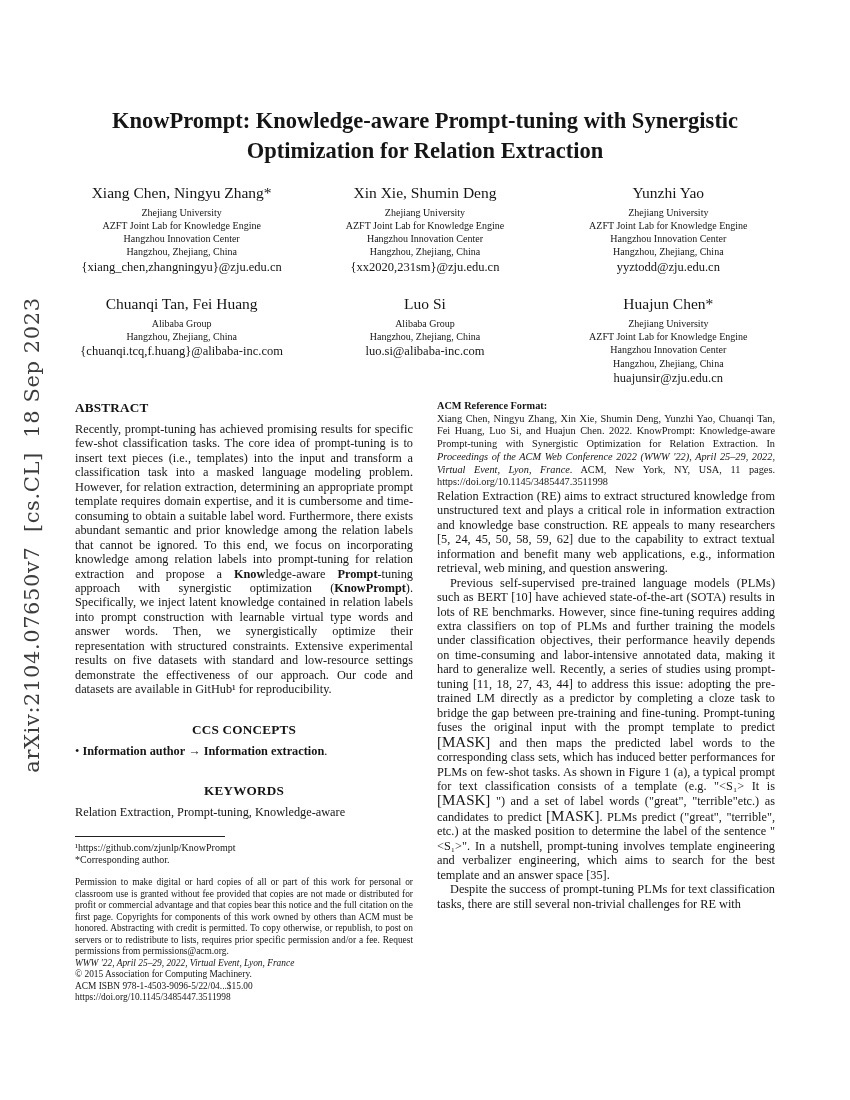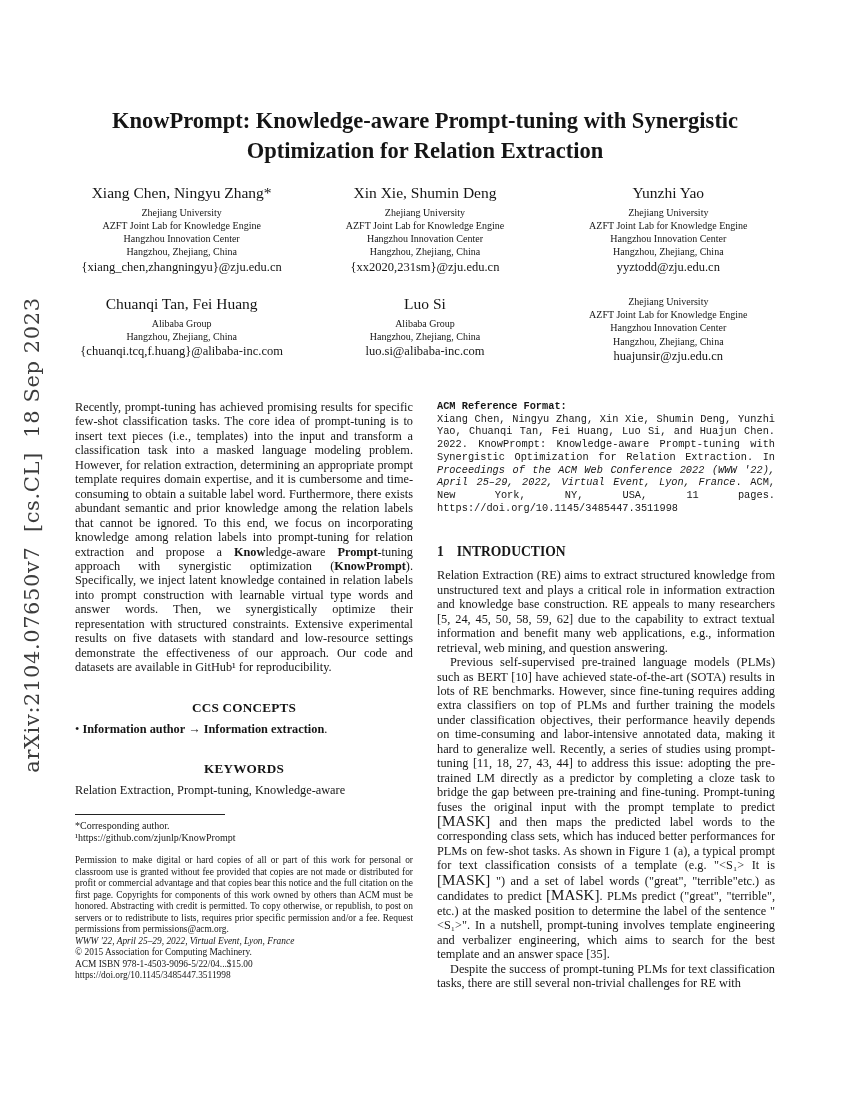--- a/index.html
+++ b/index.html
@@ -73,21 +73,21 @@
   .indent { text-indent: 13px; }
   .footnote-rule {
     width: 150px;
     border-top: 1px solid #222;
     margin: 16px 0 5px 0;
   }
   .footnote { font-size: 10px; line-height: 12.4px; }
   .permission { margin-top: 11px; font-size: 9.4px; line-height: 11.5px; }
   .permission p { text-align: justify; }
   .permission .meta { text-align: left; }
-  .refblock { font-size: 10.3px; line-height: 12.7px; text-align: justify; font-family: Liberation Mono, monospace; }
+  .refblock { font-size: 10.3px; line-height: 12.7px; text-align: justify; }
   .ref-label { display: block; font-weight: bold; }
   .b { font-weight: bold; }
   .i { font-style: italic; }
   .m { font-family: Liberation Serif, serif; font-size: 15px; }
 </style>
 </head>
 <body>
 
 <div class="page">
 
@@ -143,63 +143,62 @@
         <div class="inner">
       <div class="author-names">Luo Si</div>
       <div class="author-line">Alibaba Group</div>
       <div class="author-line">Hangzhou, Zhejiang, China</div>
       <div class="author-email">luo.si@alibaba-inc.com</div>
     </div>
       </div>
 
     <div class="author-cell">
         <div class="inner">
+      <div class="author-names">Huajun Chen*</div>
       <div class="author-line">Zhejiang University</div>
       <div class="author-line">AZFT Joint Lab for Knowledge Engine</div>
       <div class="author-line">Hangzhou Innovation Center</div>
       <div class="author-line">Hangzhou, Zhejiang, China</div>
       <div class="author-email">huajunsir@zju.edu.cn</div>
     </div>
       </div>
 
   </div>
 
   <div class="columns">
 
     <div class="col">
+      <h2 class="sec-heading">ABSTRACT</h2>
       <p class="body-text"><span>Recently, prompt-tuning has achieved promising results for specific few-shot classification tasks. The core idea of prompt-tuning is to insert text pieces (i.e., templates) into the input and transform a classification task into a masked language modeling problem. However, for relation extraction, determining an appropriate prompt template requires domain expertise, and it is cumbersome and time-consuming to obtain a suitable label word. Furthermore, there exists abundant semantic and prior knowledge among the relation labels that cannot be ignored. To this end, we focus on incorporating knowledge among relation labels into prompt-tuning for relation extraction and propose a </span><span class="b">Know</span><span>ledge-aware </span><span class="b">Prompt</span><span>-tuning approach with synergistic optimization (</span><span class="b">KnowPrompt</span><span>). Specifically, we inject latent knowledge contained in relation labels into prompt construction with learnable virtual type words and answer words. Then, we synergistically optimize their representation with structured constraints. Extensive experimental results on five datasets with standard and low-resource settings demonstrate the effectiveness of our approach. Our code and datasets are available in GitHub¹ for reproducibility.</span></p>
 
       <h2 class="sec-heading spaced">CCS CONCEPTS</h2>
       <p class="plain-line"><span>• </span><span class="b">Information author</span><span> → </span><span class="b">Information extraction</span><span>.</span></p>
 
       <h2 class="sec-heading spaced">KEYWORDS</h2>
       <p class="plain-line">Relation Extraction, Prompt-tuning, Knowledge-aware</p>
 
       <div class="footnote-rule"></div>
+      <p class="footnote">¹https://github.com/zjunlp/KnowPrompt</p>
       <p class="footnote">*Corresponding author.</p>
-      <p class="footnote">¹https://github.com/zjunlp/KnowPrompt</p>
 
       <div class="permission">
         <p>Permission to make digital or hard copies of all or part of this work for personal or classroom use is granted without fee provided that copies are not made or distributed for profit or commercial advantage and that copies bear this notice and the full citation on the first page. Copyrights for components of this work owned by others than ACM must be honored. Abstracting with credit is permitted. To copy otherwise, or republish, to post on servers or to redistribute to lists, requires prior specific permission and/or a fee. Request permissions from permissions@acm.org.</p>
         <p class="i meta">WWW '22, April 25–29, 2022, Virtual Event, Lyon, France</p>
         <p class="meta">© 2015 Association for Computing Machinery.</p>
         <p class="meta">ACM ISBN 978-1-4503-9096-5/22/04...$15.00</p>
         <p class="meta">https://doi.org/10.1145/3485447.3511998</p>
       </div>
     </div>
 
     <div class="col">
       <div class="refblock">
         <span class="ref-label">ACM Reference Format:</span>
         <span><span>Xiang Chen, Ningyu Zhang, Xin Xie, Shumin Deng, Yunzhi Yao, Chuanqi Tan, Fei Huang, Luo Si, and Huajun Chen. 2022. KnowPrompt: Knowledge-aware Prompt-tuning with Synergistic Optimization for Relation Extraction. In </span><span class="i">Proceedings of the ACM Web Conference 2022 (WWW '22), April 25–29, 2022, Virtual Event, Lyon, France</span><span>. ACM, New York, NY, USA, 11 pages. https://doi.org/10.1145/3485447.3511998</span></span>
       </div>
 
-      <h2 class="section-h">
-        <span class="sec-num">1</span><span>INTRODUCTION</span>
-      </h2>
 
       <p class="body-text">Relation Extraction (RE) aims to extract structured knowledge from unstructured text and plays a critical role in information extraction and knowledge base construction. RE appeals to many researchers [5, 24, 45, 50, 58, 59, 62] due to the capability to extract textual information and benefit many web applications, e.g., information retrieval, web mining, and question answering.</p>
       <p class="body-text indent"><span>Previous self-supervised pre-trained language models (PLMs) such as BERT [10] have achieved state-of-the-art (SOTA) results in lots of RE benchmarks. However, since fine-tuning requires adding extra classifiers on top of PLMs and further training the models under classification objectives, their performance heavily depends on time-consuming and labor-intensive annotated data, making it hard to generalize well. Recently, a series of studies using prompt-tuning [11, 18, 27, 43, 44] to address this issue: adopting the pre-trained LM directly as a predictor by completing a cloze task to bridge the gap between pre-training and fine-tuning. Prompt-tuning fuses the original input with the prompt template to predict </span><span class="m">[MASK]</span><span> and then maps the predicted label words to the corresponding class sets, which has induced better performances for PLMs on few-shot tasks. As shown in Figure 1 (a), a typical prompt for text classification consists of a template (e.g. "&lt;S₁&gt; It is </span><span class="m">[MASK]</span><span> ") and a set of label words ("great", "terrible"etc.) as candidates to predict </span><span class="m">[MASK]</span><span>. PLMs predict ("great", "terrible", etc.) at the masked position to determine the label of the sentence "&lt;S₁&gt;". In a nutshell, prompt-tuning involves template engineering and verbalizer engineering, which aims to search for the best template and an answer space [35].</span></p>
       <p class="body-text indent">Despite the success of prompt-tuning PLMs for text classification tasks, there are still several non-trivial challenges for RE with</p>
     </div>
 
   </div>
 
 </div>
 

